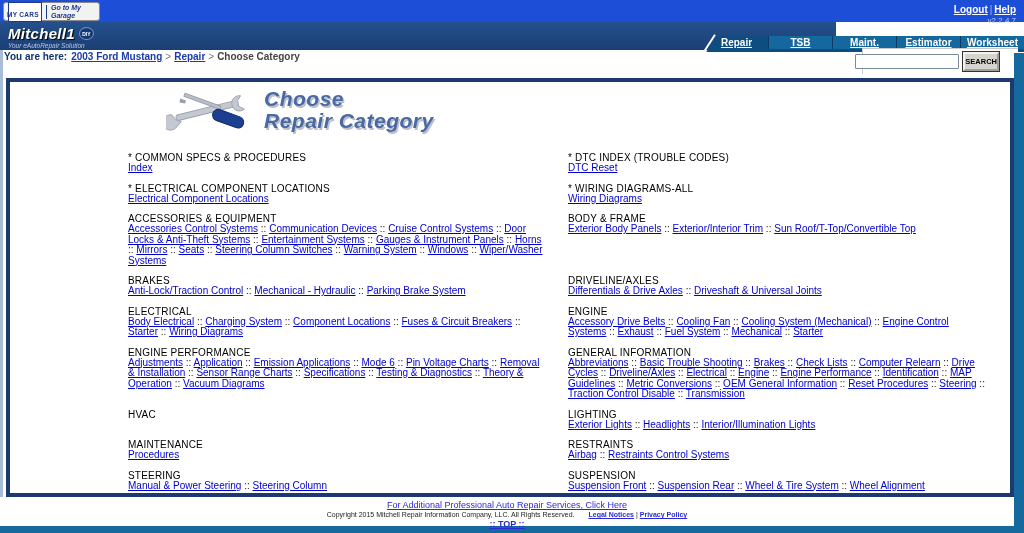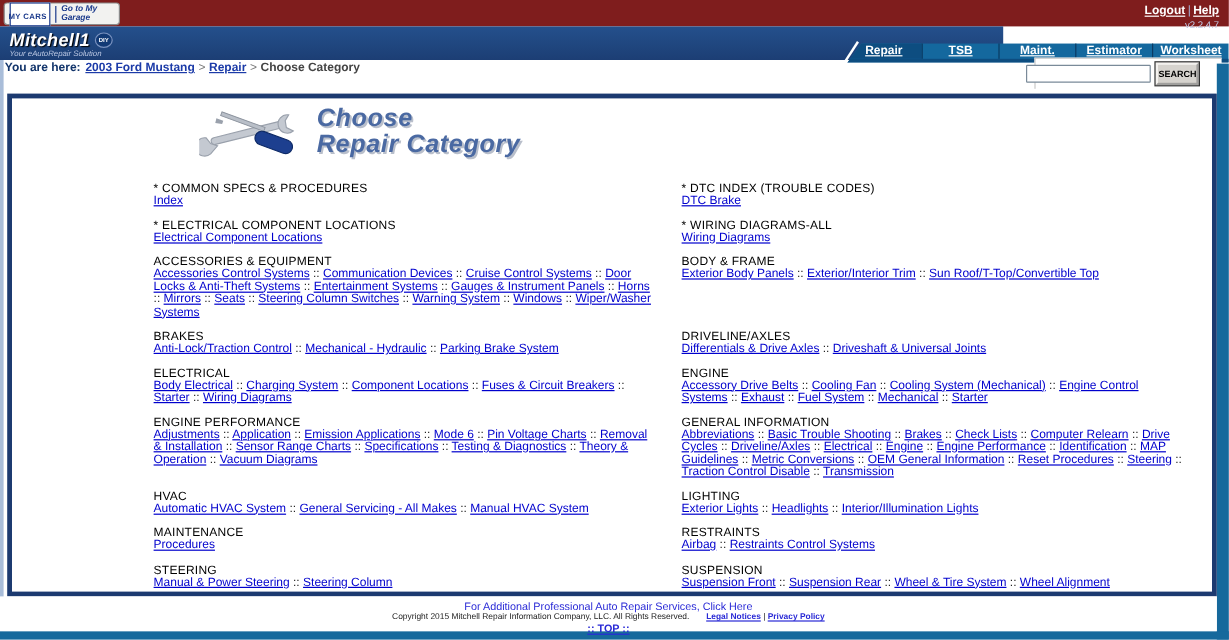--- a/index.html
+++ b/index.html
@@ -1,20 +1,20 @@
 <!DOCTYPE html>
 <html><head>
 <meta charset="utf-8">
 <style>
   * { margin:0; padding:0; box-sizing:border-box; }
   html,body { width:1024px; height:533px; overflow:hidden; background:#fff;
               font-family:"Liberation Sans", sans-serif; }
 
   
-  .topbar { position:absolute; left:0; top:0; width:1024px; height:22px; background:#7f1d1d; }
+  .topbar { position:absolute; left:0; top:0; width:1024px; height:22px; background:#1d4ed8; }
   .mycars-btn { position:absolute; left:3px; top:2px; height:19px; background:#f2f2f0;
                 border:1px solid #8a8a8a; border-radius:3px; display:flex; align-items:center;
                 padding:1px 4px; gap:4px; cursor:pointer; }
   .plate { border:1px solid #1b3a8c; background:#fff; padding:0 2px; text-align:center; }
   .plate .plate-band { height:3px; background:#c9cfdd; border-bottom:1px solid #1b3a8c; margin:0 -2px 1px; }
   .plate .plate-text { font-size:6.5px; font-weight:bold; color:#1b3a8c; letter-spacing:0.3px; line-height:7px; }
   .mycars-divider { width:1px; height:14px; background:#1b3a8c; }
   .garage-label { font-size:7px; font-weight:bold; font-style:italic; color:#1b3a8c;
                   line-height:7.5px; width:44px; }
   .top-right { position:absolute; right:8px; top:4px; text-align:right; }
@@ -80,21 +80,21 @@
 
   .grid { margin:16px 0 0 98px; display:grid; grid-template-columns:418px 418px; column-gap:22px; }
   .cell h3 { font-size:10px; font-weight:normal; color:#000; line-height:11px; letter-spacing:0.2px; }
   .cell p { font-size:10px; line-height:10.5px; color:#222; margin:0 0 9px; }
   .cell a { color:#0000cd; text-decoration:underline; cursor:pointer; }
 
   
   .footer { position:absolute; left:0; top:497px; width:1014px; height:29px; background:#fff;
             text-align:center; }
   .footer-link { display:block; font-size:9px; margin-top:3px; }
-  .footer-link a { color:#2a2ad6; cursor:pointer; }
+  .footer-link a { color:#2a2ad6; text-decoration:underline; cursor:pointer; }
   .copyright { font-size:7px; color:#222; margin-top:1px; }
   .copyright a { color:#2a2ad6; font-weight:bold; text-decoration:underline; cursor:pointer; }
   .copyright .gap { display:inline-block; width:14px; }
   .top-link { display:block; font-size:9px; font-weight:bold; margin-top:1px; }
   .top-link a { color:#2a2ad6; text-decoration:underline; cursor:pointer; }
 </style>
 </head>
 <body>
 
 <div class="topbar">
@@ -165,21 +165,21 @@
       <div>Repair Category</div>
     </div>
   </div>
   <div class="grid" id="grid">
       <div class="cell">
         <h3>* COMMON SPECS &amp; PROCEDURES</h3>
         <p><a>Index</a></p>
       </div>
       <div class="cell">
         <h3>* DTC INDEX (TROUBLE CODES)</h3>
-        <p><a>DTC Brake</a></p>
+        <p><a>DTC Reset</a></p>
       </div>
       <div class="cell">
         <h3>* ELECTRICAL COMPONENT LOCATIONS</h3>
         <p><a>Electrical Component Locations</a></p>
       </div>
       <div class="cell">
         <h3>* WIRING DIAGRAMS-ALL</h3>
         <p><a>Wiring Diagrams</a></p>
       </div>
       <div class="cell">
@@ -209,21 +209,20 @@
       <div class="cell">
         <h3>ENGINE PERFORMANCE</h3>
         <p><a>Adjustments</a> :: <a>Application</a> :: <a>Emission Applications</a> :: <a>Mode 6</a> :: <a>Pin Voltage Charts</a> :: <a>Removal &amp; Installation</a> :: <a>Sensor Range Charts</a> :: <a>Specifications</a> :: <a>Testing &amp; Diagnostics</a> :: <a>Theory &amp; Operation</a> :: <a>Vacuum Diagrams</a></p>
       </div>
       <div class="cell">
         <h3>GENERAL INFORMATION</h3>
         <p><a>Abbreviations</a> :: <a>Basic Trouble Shooting</a> :: <a>Brakes</a> :: <a>Check Lists</a> :: <a>Computer Relearn</a> :: <a>Drive Cycles</a> :: <a>Driveline/Axles</a> :: <a>Electrical</a> :: <a>Engine</a> :: <a>Engine Performance</a> :: <a>Identification</a> :: <a>MAP Guidelines</a> :: <a>Metric Conversions</a> :: <a>OEM General Information</a> :: <a>Reset Procedures</a> :: <a>Steering</a> :: <a>Traction Control Disable</a> :: <a>Transmission</a></p>
       </div>
       <div class="cell">
         <h3>HVAC</h3>
-        <p><a>Automatic HVAC System</a> :: <a>General Servicing - All Makes</a> :: <a>Manual HVAC System</a></p>
       </div>
       <div class="cell">
         <h3>LIGHTING</h3>
         <p><a>Exterior Lights</a> :: <a>Headlights</a> :: <a>Interior/Illumination Lights</a></p>
       </div>
       <div class="cell">
         <h3>MAINTENANCE</h3>
         <p><a>Procedures</a></p>
       </div>
       <div class="cell">

